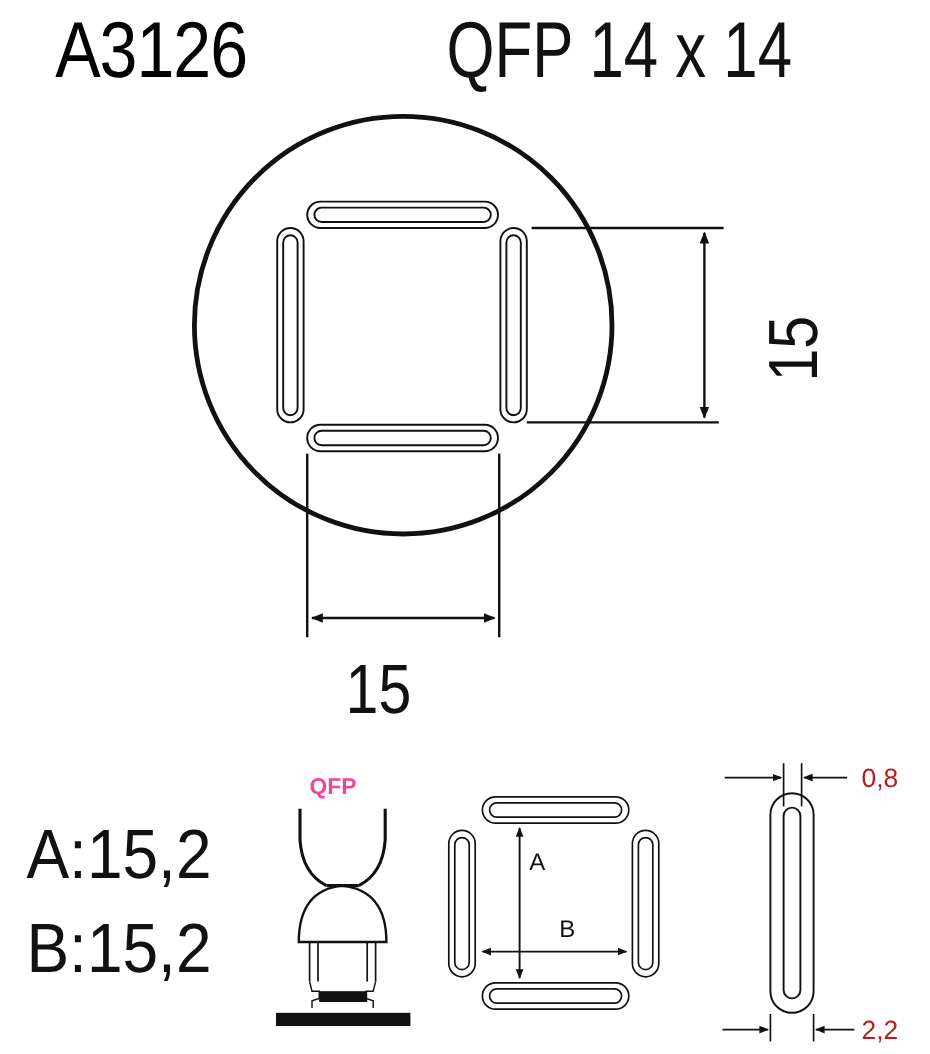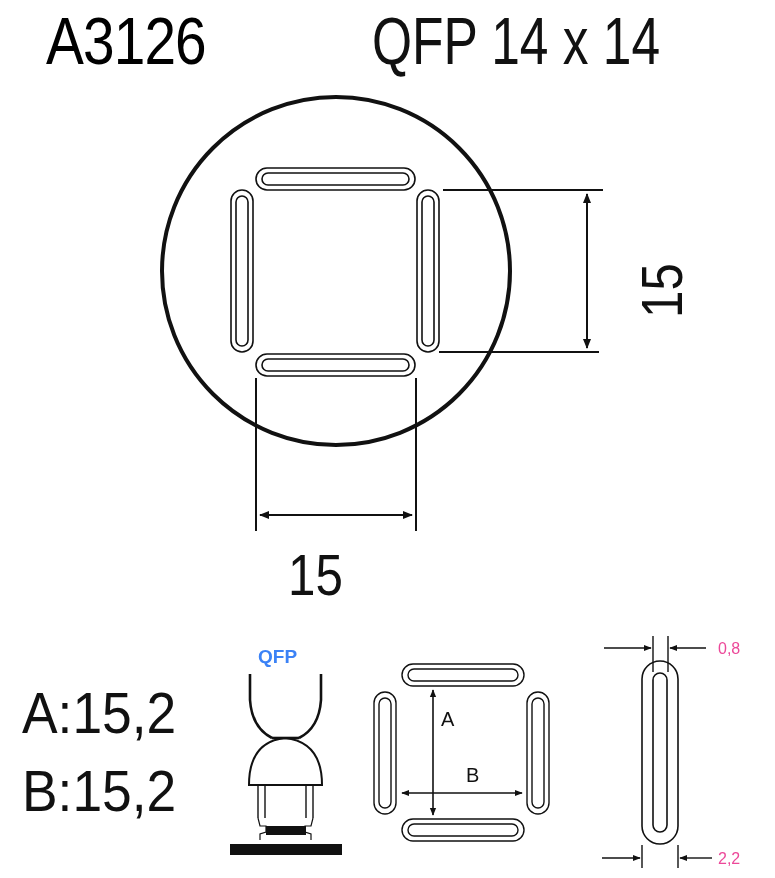--- a/index.html
+++ b/index.html
@@ -3,22 +3,22 @@
 <meta charset="utf-8">
 <style>
   html, body { margin: 0; padding: 0; background: #ffffff; }
   body { width: 775px; height: 878px; position: relative; overflow: hidden; font-family: "Liberation Sans", "DejaVu Sans", sans-serif; color: #111; }
   .abs { position: absolute; }
   .title-code { left: 46px; top: -4px; font-size: 66px; line-height: 90px; letter-spacing: -1px; transform: scaleX(0.86); transform-origin: left top; color: #000; }
   .title-pkg { left: 372px; top: -4px; font-size: 66px; line-height: 90px; transform: scaleX(0.78); transform-origin: left top; color: #111; }
   svg { position: absolute; left: 0; top: 0; }
   .dim-text { font-size: 58px; transform: scaleX(0.85); transform-origin: left top; line-height: 60px; color: #111; }
   .ab-text { font-size: 58px; line-height: 66px; transform: scaleX(0.92); transform-origin: left top; color: #111; }
-  .qfp-label { font-size: 19px; font-weight: bold; color: #3b82f6; }
-  .small-dim { font-size: 16px; color: #ec4899; line-height: 24px; }
+  .qfp-label { font-size: 19px; font-weight: bold; color: #ec4899; }
+  .small-dim { font-size: 22px; color: #b91c1c; line-height: 24px; }
   .ab-letter { font-size: 20px; color: #111; }
 </style>
 </head>
 <body>
 
 <div class="abs title-code">A3126</div>
 <div class="abs title-pkg">QFP 14 x 14</div>
 
 <svg width="775" height="878" viewBox="0 0 775 878">
   <defs>

